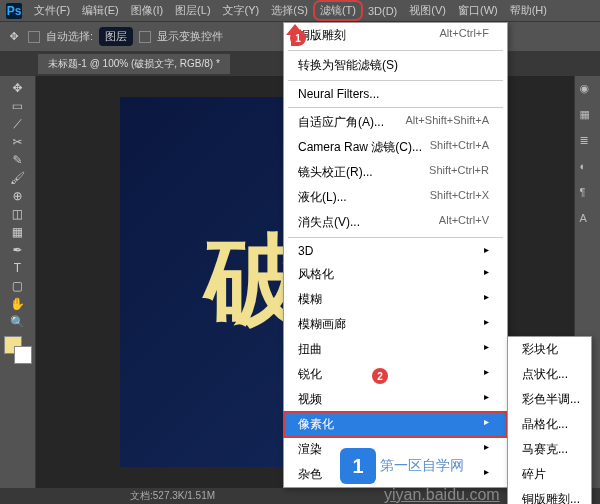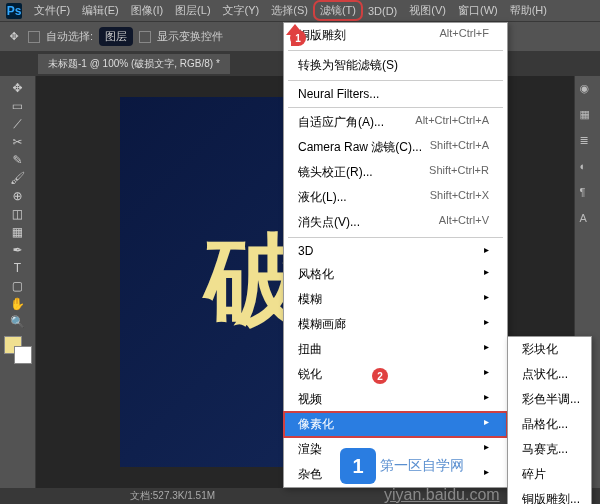--- a/index.html
+++ b/index.html
@@ -146,21 +146,21 @@
       <span>转换为智能滤镜(S)</span>
     </div>
   <div class="dd-sep"></div>
   <div class="dd-item">
       <span>Neural Filters...</span>
     </div>
   <div class="dd-sep"></div>
   <div id="dd-g1">
       <div class="dd-item">
         <span>自适应广角(A)...</span>
-        <span class="shortcut">Alt+Ctrl+Ctrl+A</span>
+        <span class="shortcut">Alt+Shift+Shift+A</span>
       </div>
       <div class="dd-item">
         <span>Camera Raw 滤镜(C)...</span>
         <span class="shortcut">Shift+Ctrl+A</span>
       </div>
       <div class="dd-item">
         <span>镜头校正(R)...</span>
         <span class="shortcut">Shift+Ctrl+R</span>
       </div>
       <div class="dd-item">

